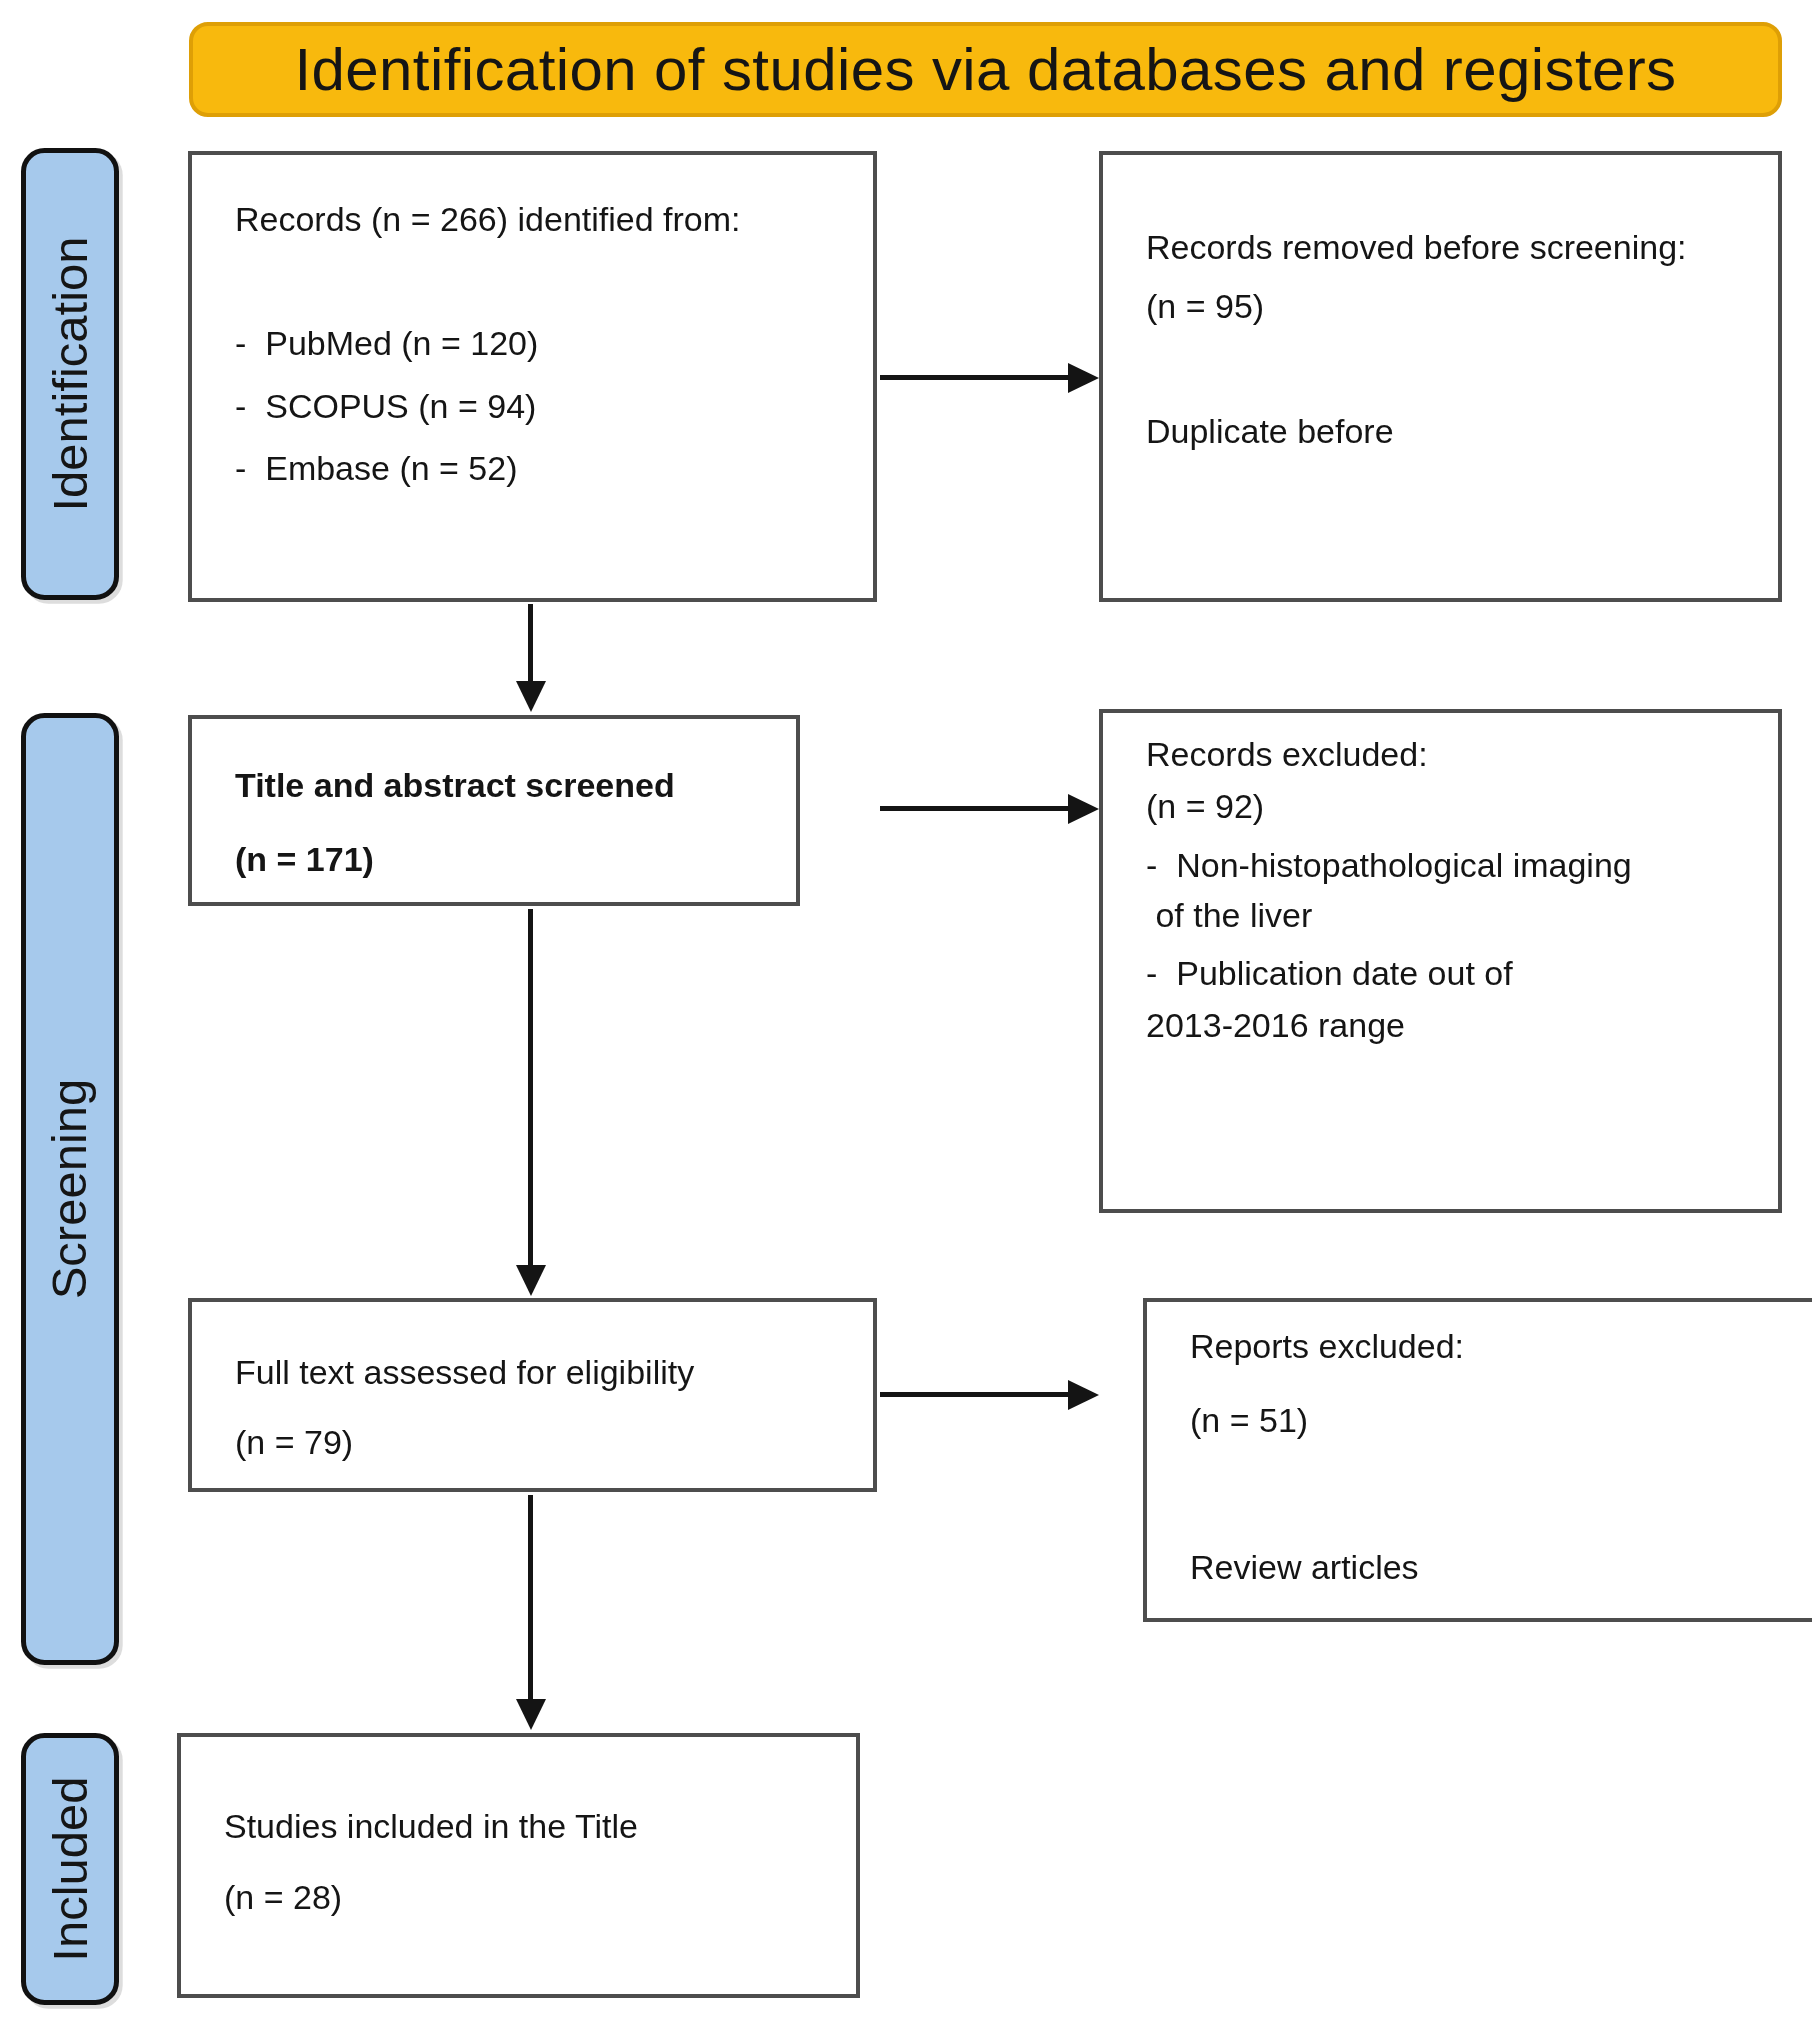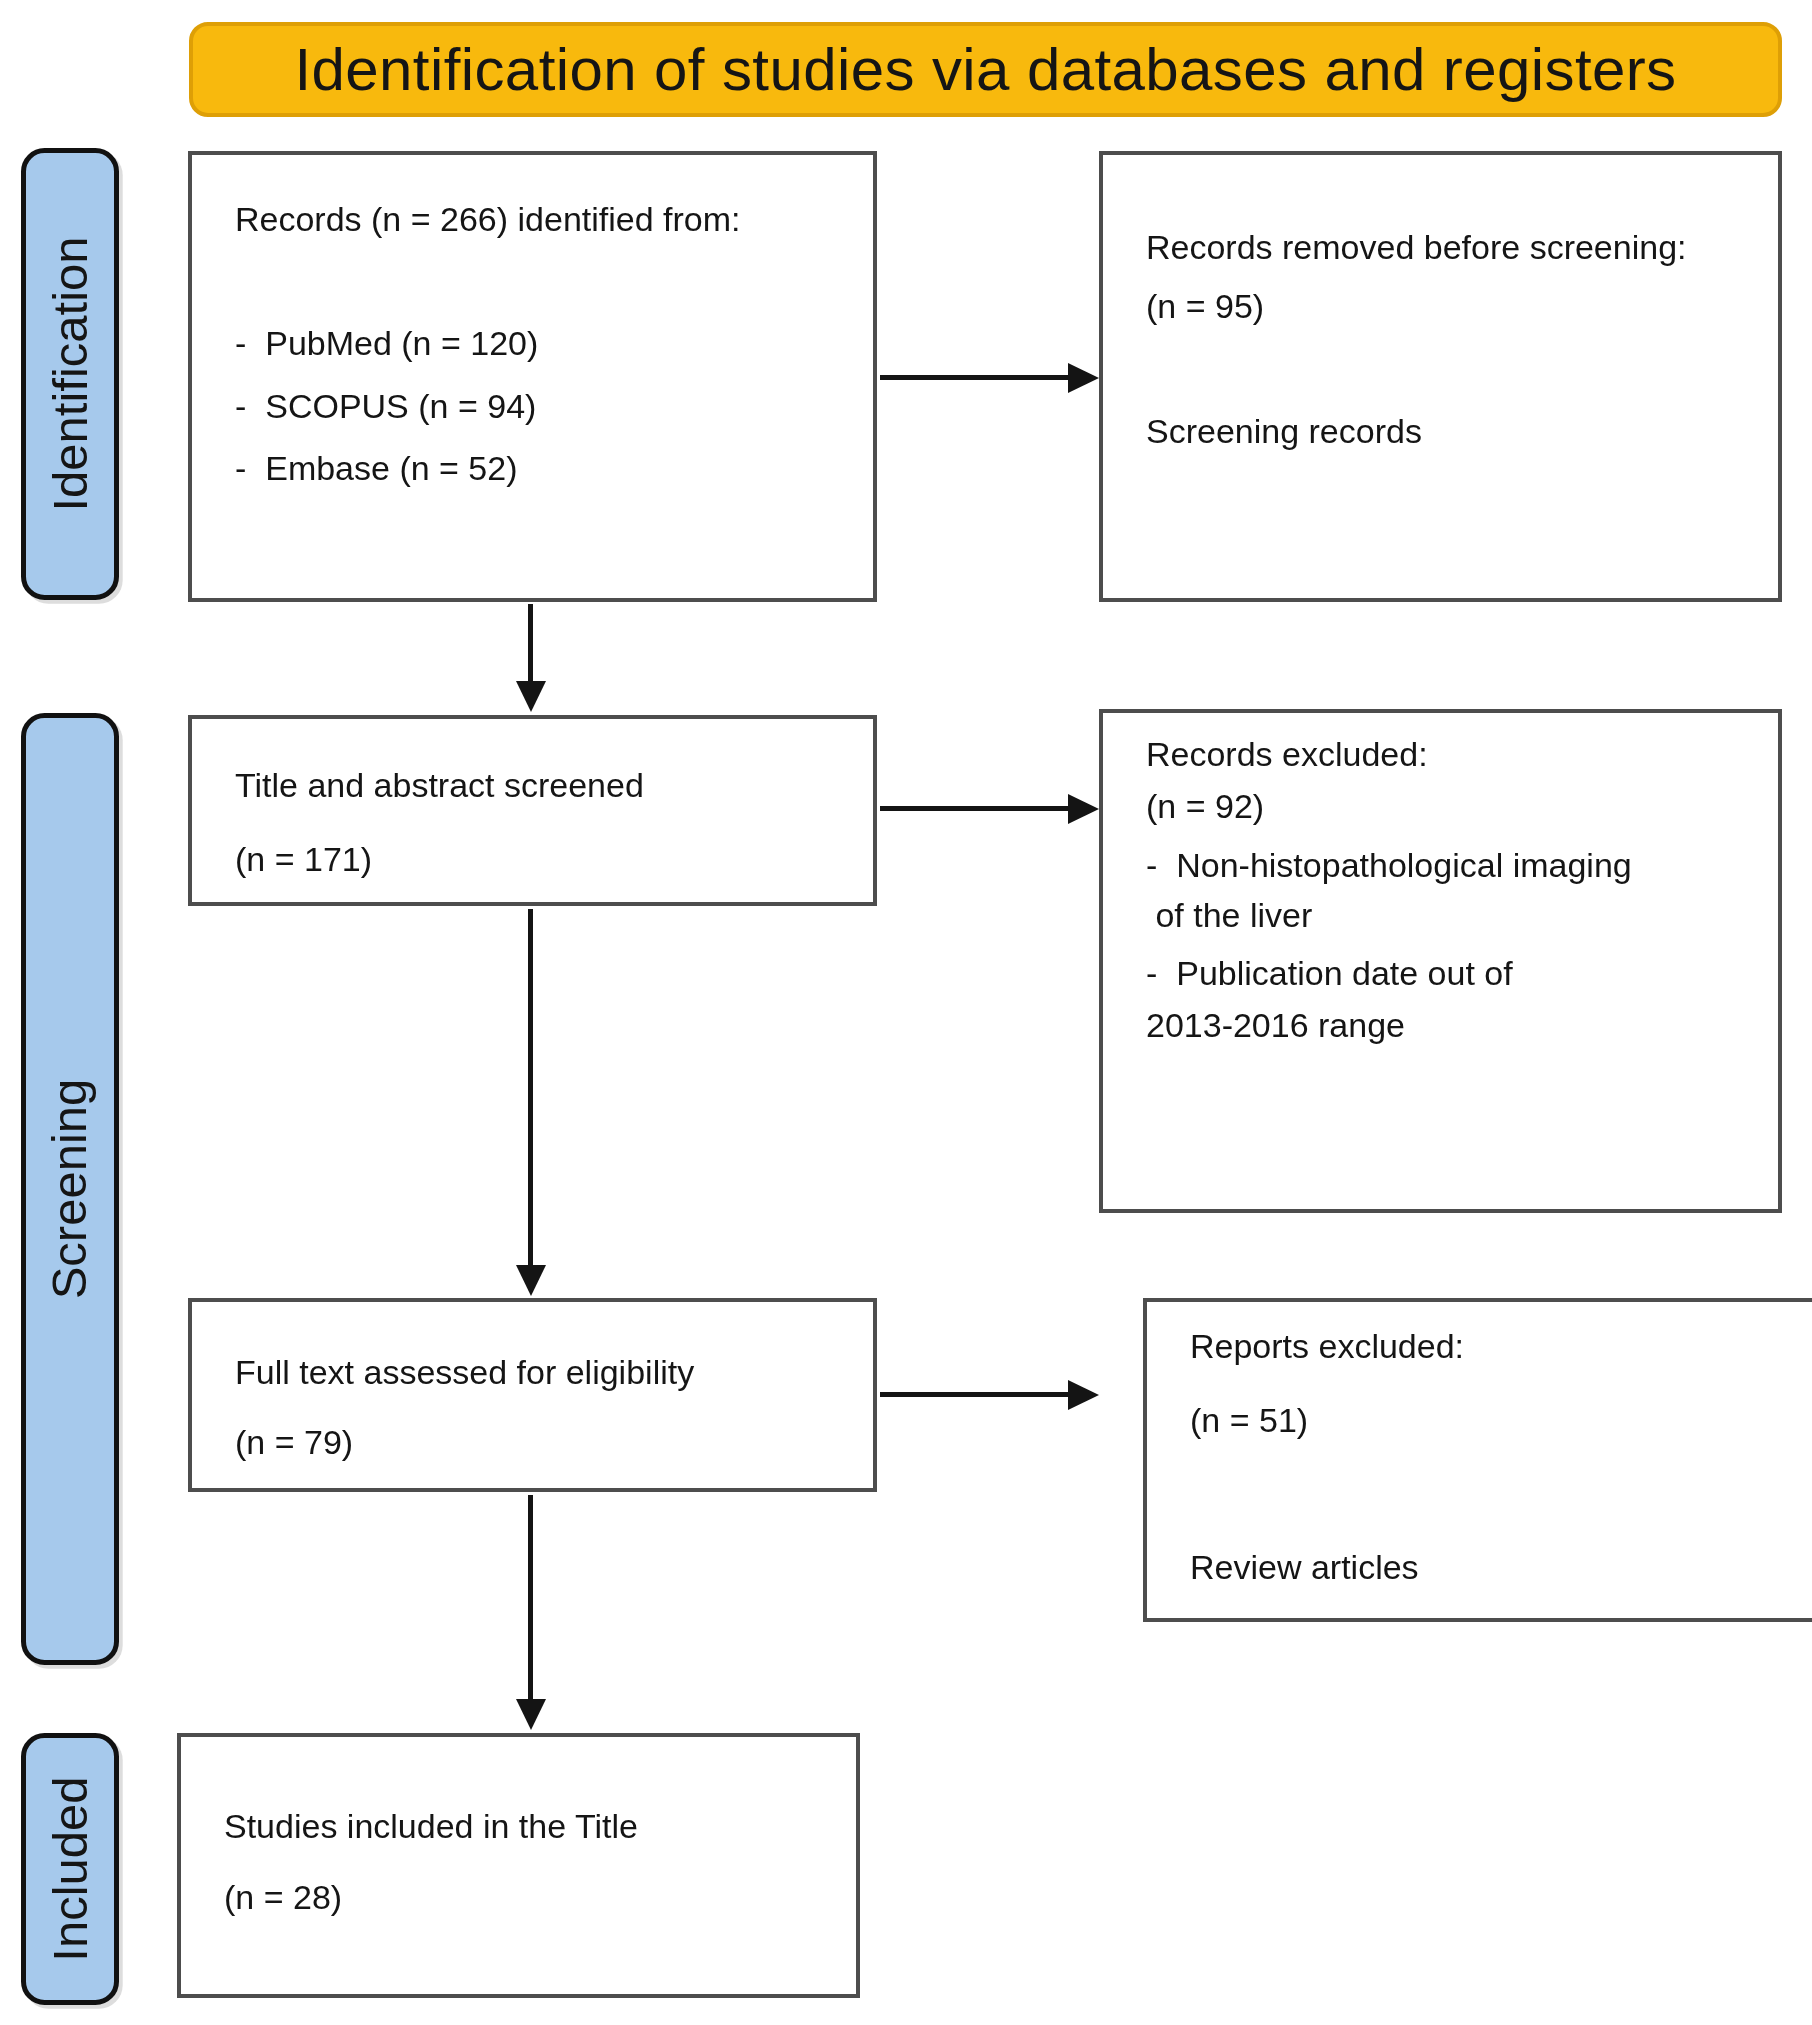--- a/index.html
+++ b/index.html
@@ -54,21 +54,21 @@
   .t {
     position:absolute;
     left:43px; right:14.8px;
     font-size:34px;
     line-height:41px;
     white-space:pre-wrap;
   }
 
   #box-records   { left:188px;  top:151px;  width:689px; height:451px; }
   #box-removed   { left:1099px; top:151px;  width:683px; height:451px; }
-  #box-screened  { left:188px;  top:715px;  width:689px; height:191px; }
+  #box-screened  { left:188px;  top:715px;  width:612px; height:191px;font-weight:bold; }
   #box-excluded  { left:1099px; top:709px;  width:683px; height:504px;text-decoration:underline; }
   #box-fulltext  { left:188px;  top:1298px; width:689px; height:194px; }
   #box-reports   { left:1099px; top:1298px; width:683px; height:324px;margin-left:44px; }
   #box-included  { left:177px;  top:1733px; width:683px; height:265px; }
 
   
   .arr-h { position:absolute; height:5.2px; background:var(--arrow, #141414); }
   .arr-h::after {
     content:""; position:absolute;
     right:-29.6px; top:50%; transform:translateY(-50%);
@@ -113,21 +113,21 @@
 <div class="box" id="box-records">
   <div class="t" style="top:44px">Records (n = 266) identified from:</div>
   <div class="t" style="top:168px">-  PubMed (n = 120)</div>
   <div class="t" style="top:231px">-  SCOPUS (n = 94)</div>
   <div class="t" style="top:293px">-  Embase (n = 52)</div>
 </div>
 
 <div class="box" id="box-removed">
   <div class="t" style="top:72px">Records removed before screening:</div>
   <div class="t" style="top:131px">(n = 95)</div>
-  <div class="t" style="top:256px">Screening records</div>
+  <div class="t" style="top:256px">Duplicate before</div>
 </div>
 
 <div class="box" id="box-screened">
   <div class="t" style="top:46px">Title and abstract screened</div>
   <div class="t" style="top:120px">(n = 171)</div>
 </div>
 
 <div class="box" id="box-excluded">
   <div class="t" style="top:21.4px">Records excluded:</div>
   <div class="t" style="top:73px">(n = 92)</div>

